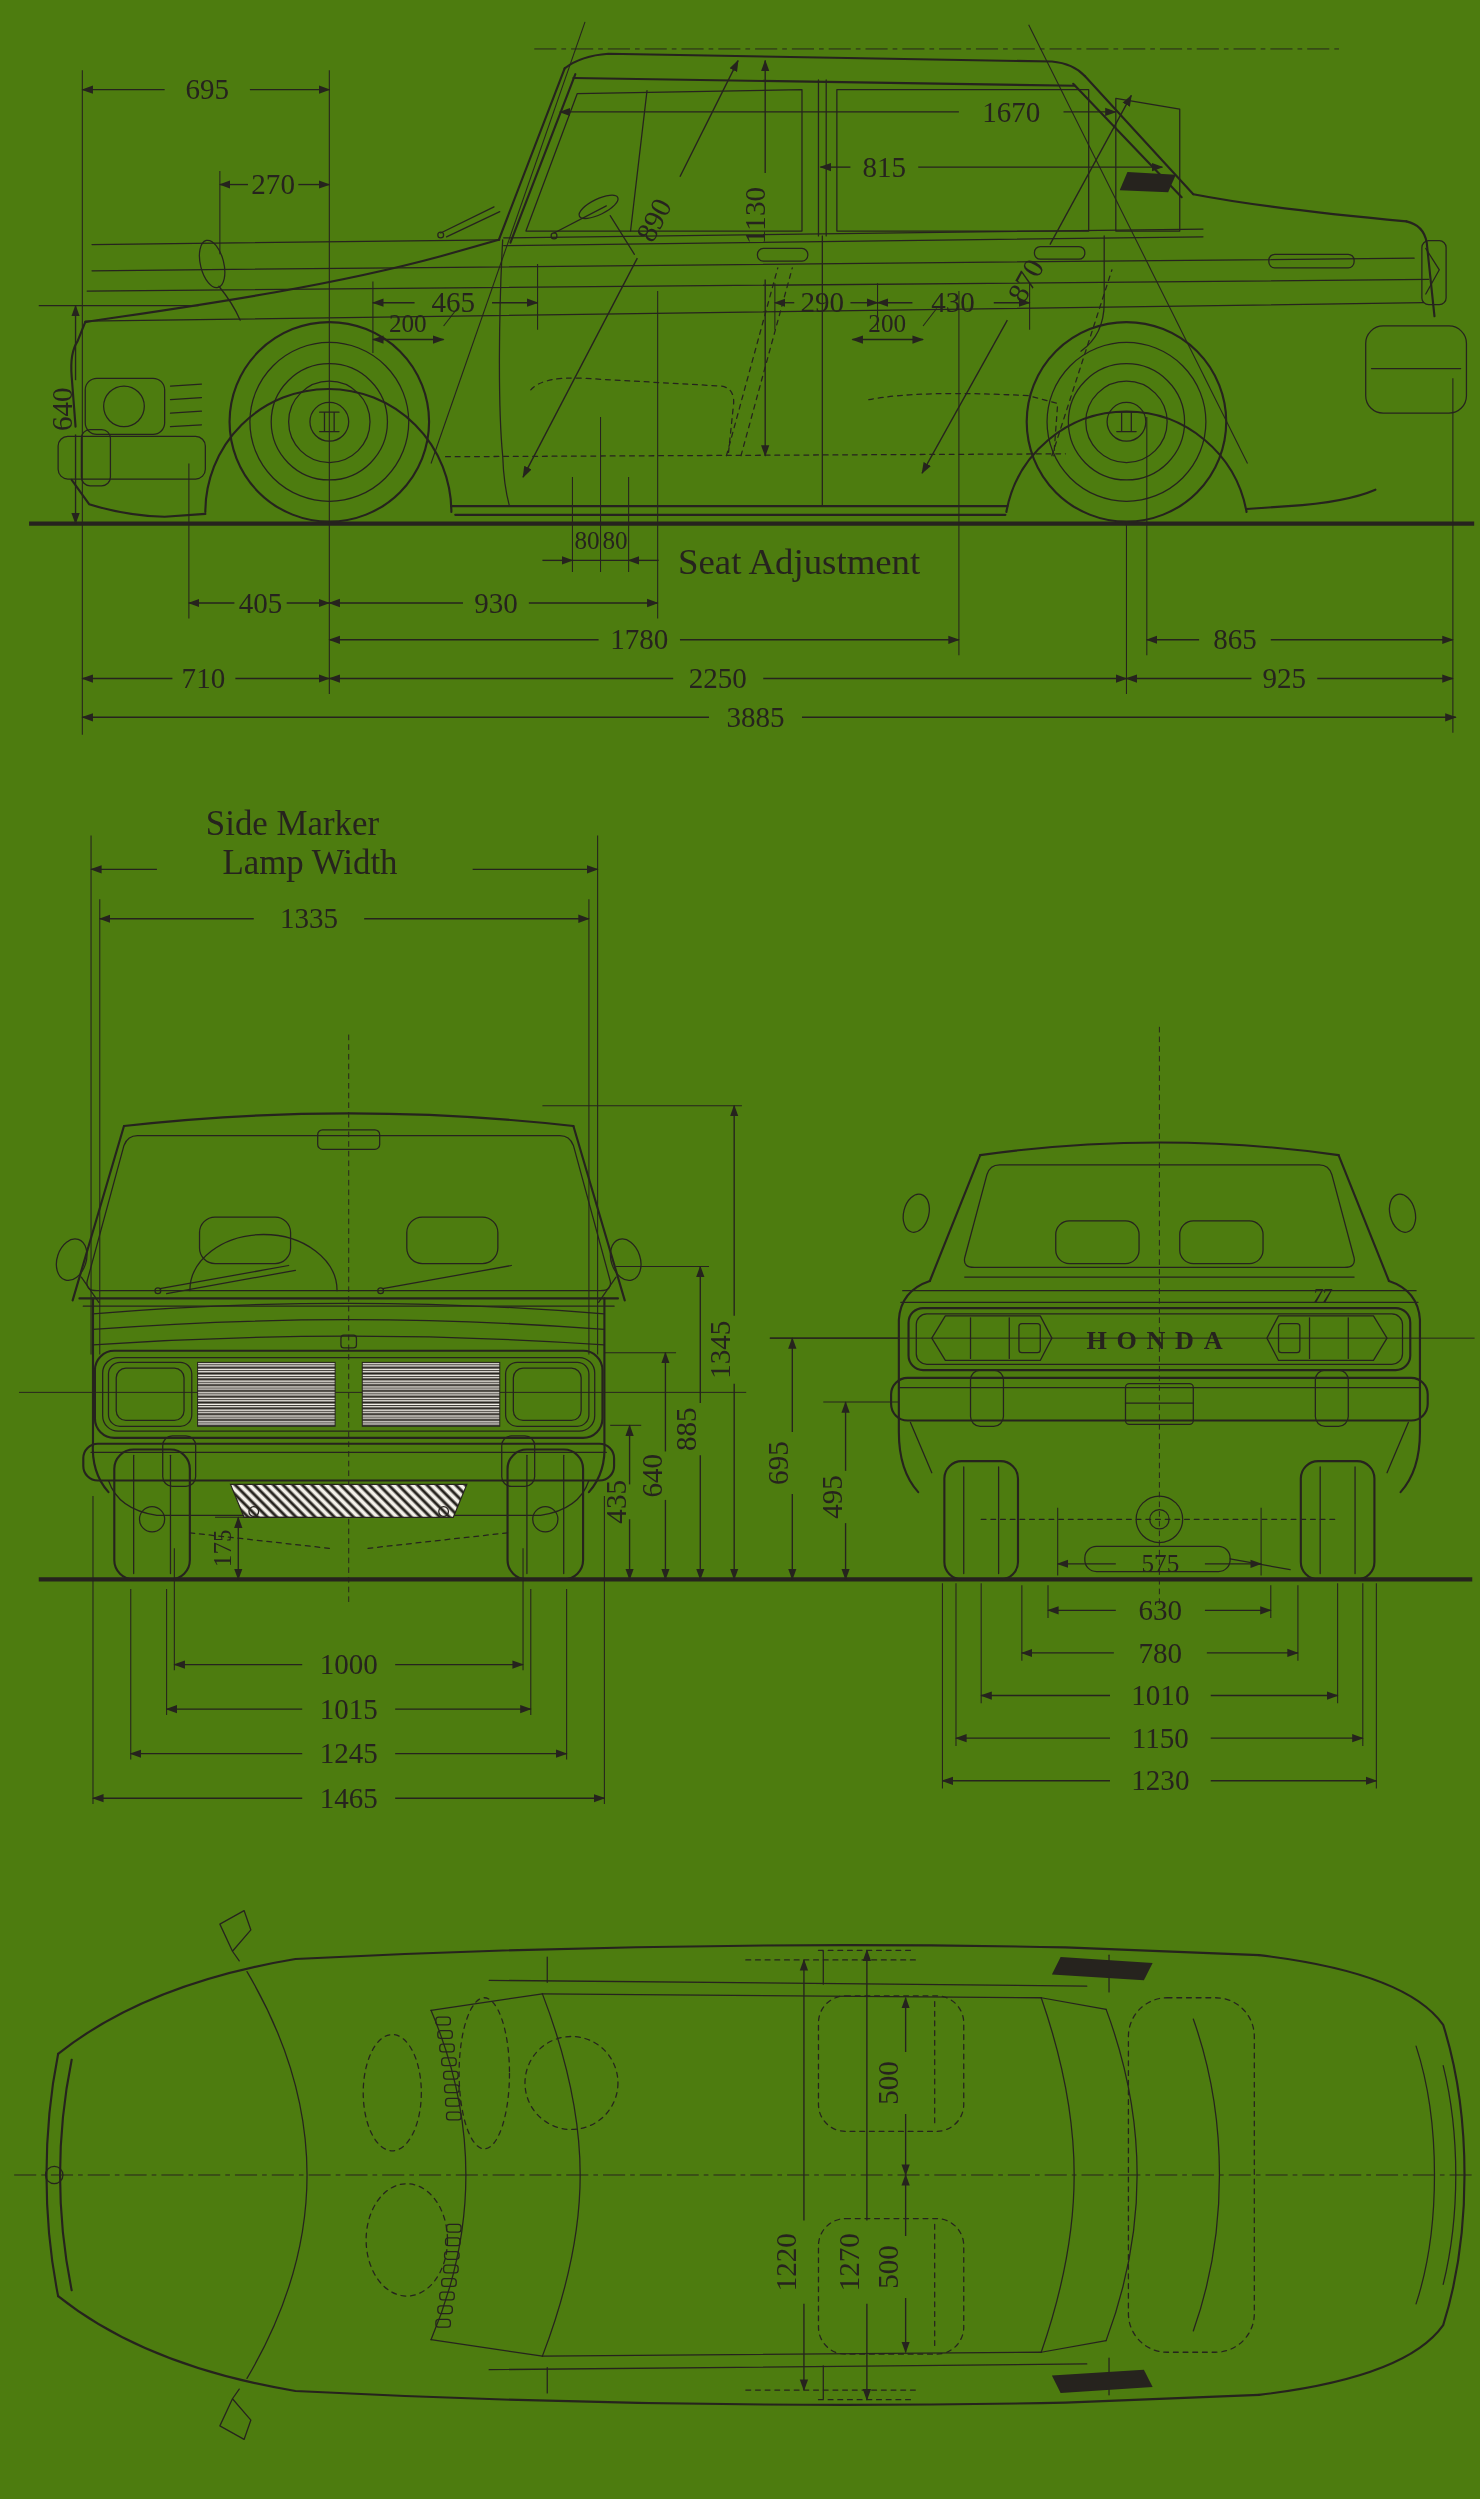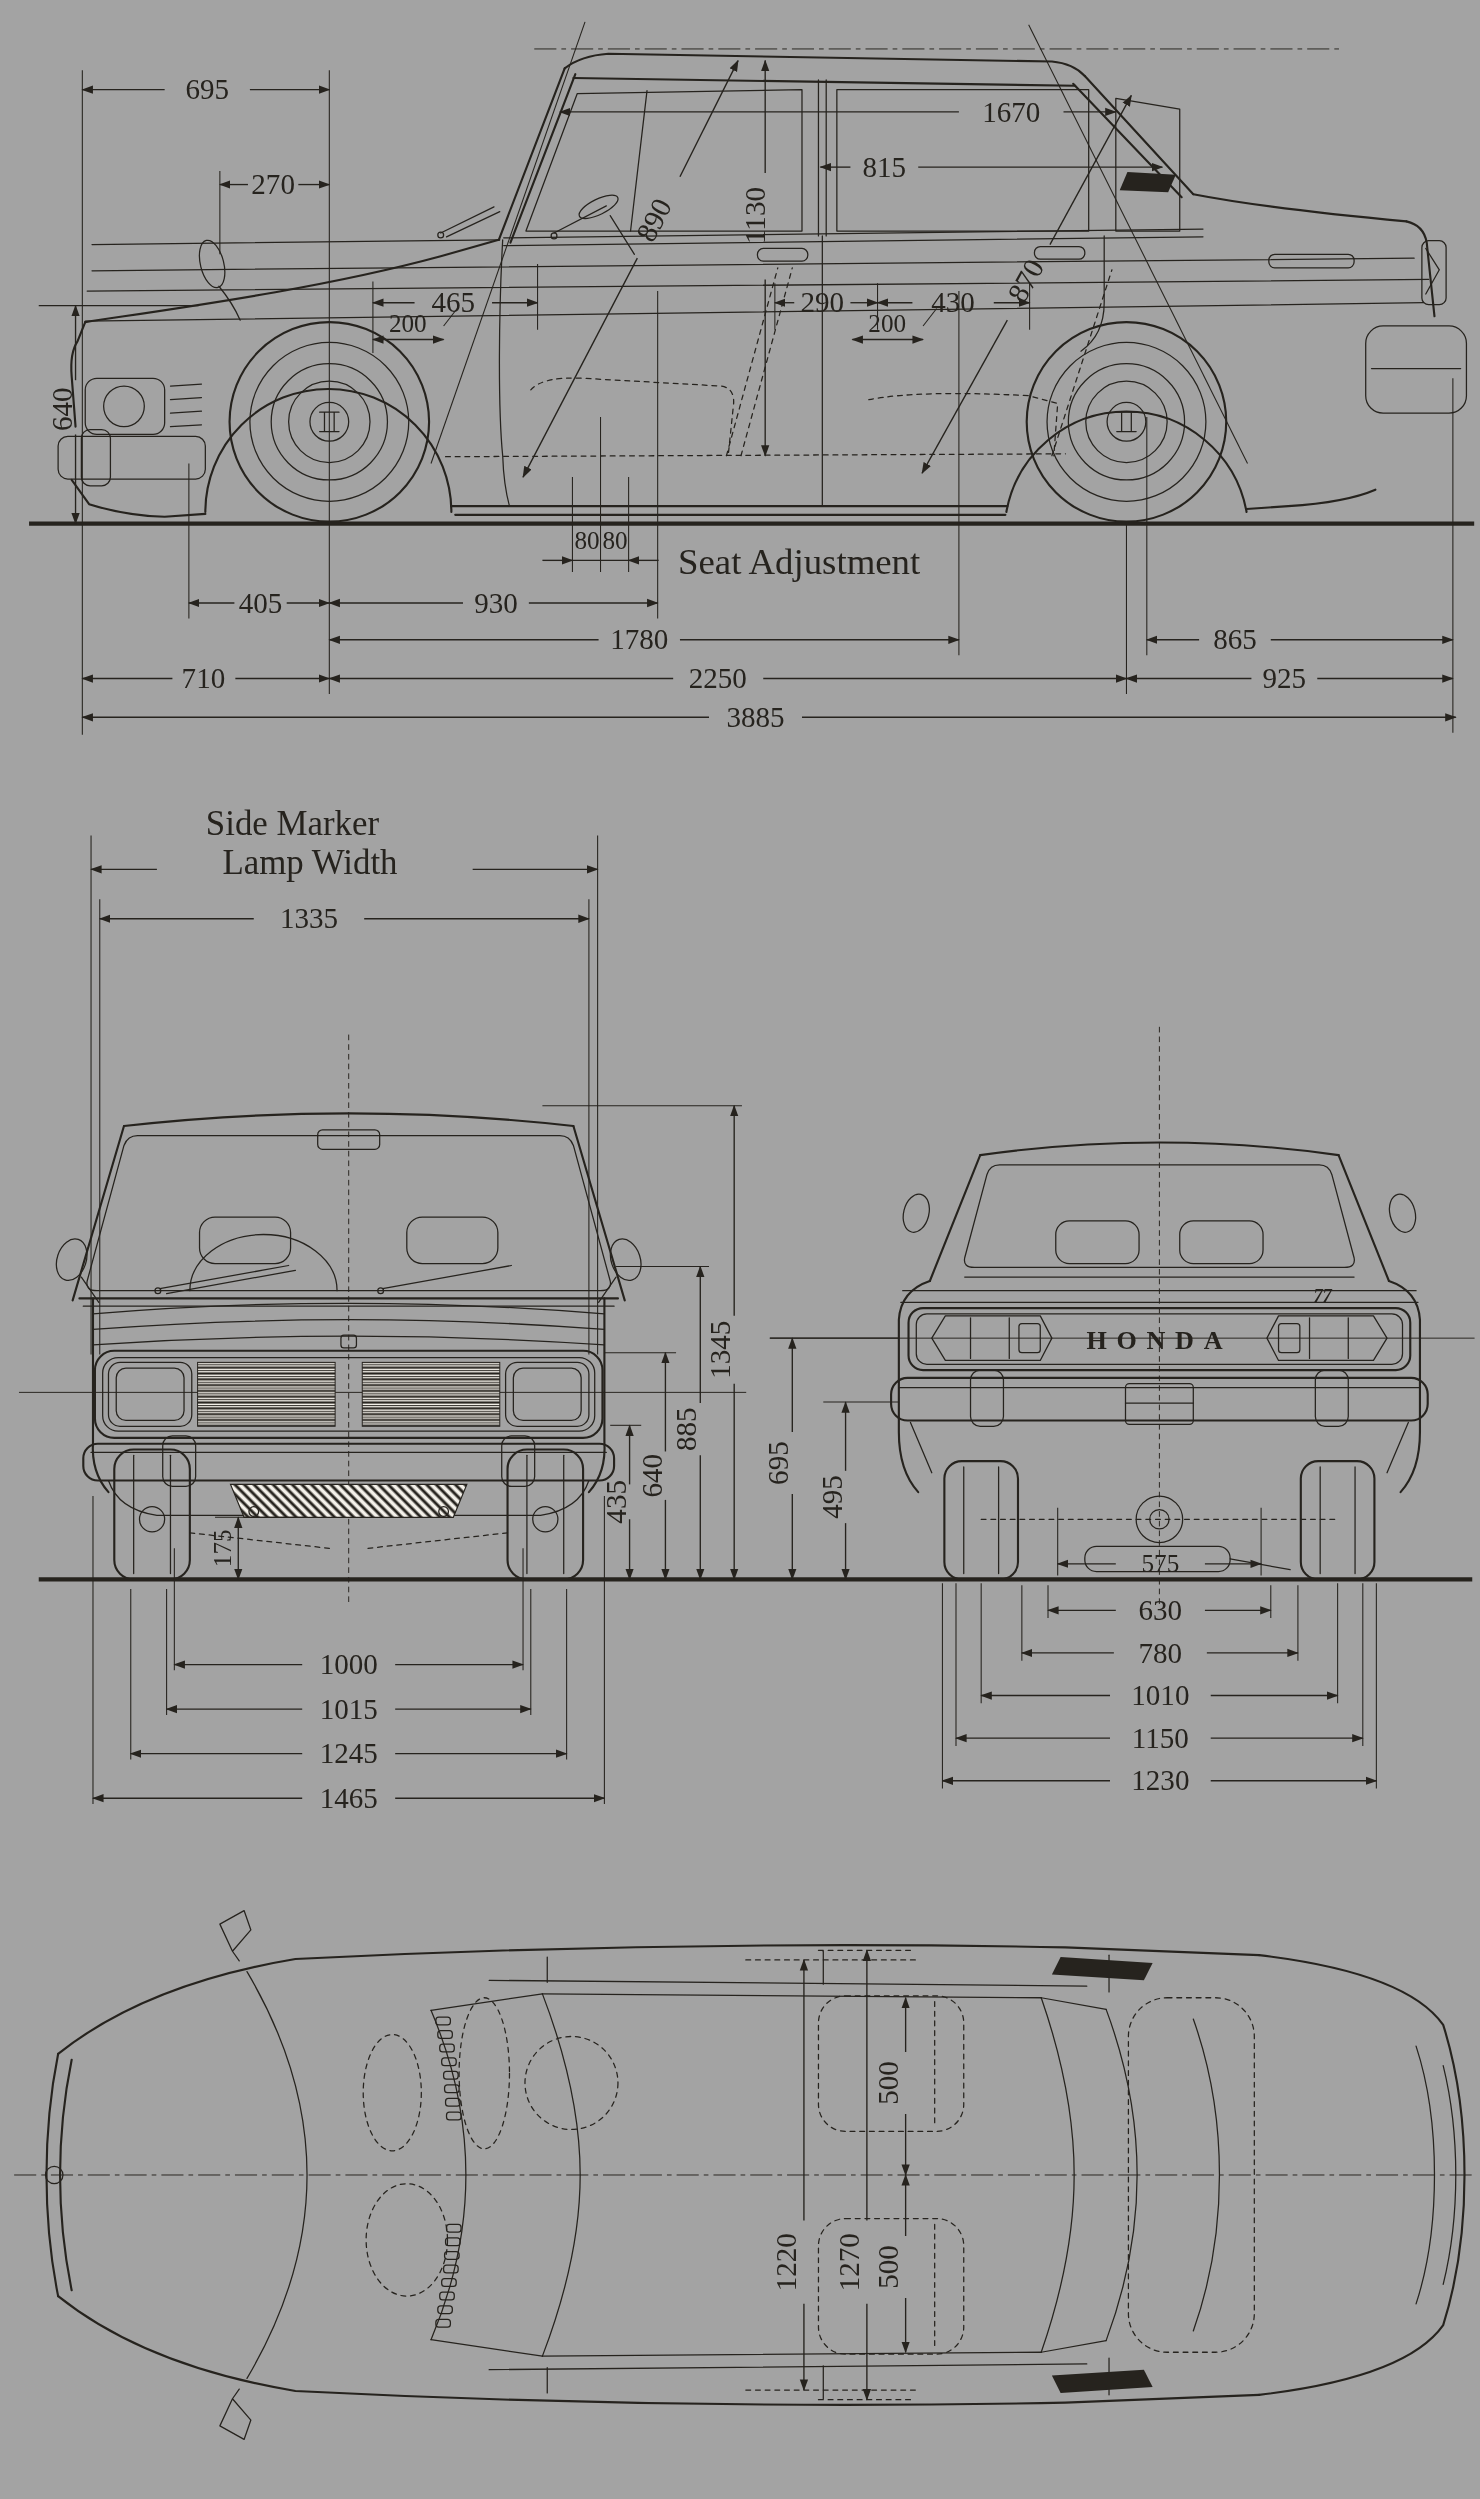--- a/index.html
+++ b/index.html
@@ -1,16 +1,16 @@
 <!DOCTYPE html>
 <html><head>
 <meta charset="utf-8">
 <style>
   html,body{margin:0;padding:0;background:#d8d4ca;}
-  .sheet{width:1480px;height:2500px;position:relative;background:#a3a3a3;margin:0 auto;overflow:hidden;}
+  .sheet{width:1480px;height:2500px;position:relative;background:#4d7c0f;margin:0 auto;overflow:hidden;}
   svg{display:block;}
   .ln  {fill:none;stroke:#26231e;stroke-width:2.2;stroke-linecap:round;stroke-linejoin:round;}
   .ln1 {fill:none;stroke:#26231e;stroke-width:1.3;stroke-linecap:round;stroke-linejoin:round;}
   .lnT {fill:none;stroke:#26231e;stroke-width:1;stroke-linecap:round;}
   .thick{fill:none;stroke:#26231e;stroke-width:4.5;}
   .dim {fill:none;stroke:#26231e;stroke-width:1.4;}
   .ext {fill:none;stroke:#26231e;stroke-width:1.1;}
   .dashS{stroke-dasharray:5 5;}
   .dd  {stroke-dasharray:22 6 4 6;}
   .ink {fill:#26231e;stroke:none;}

